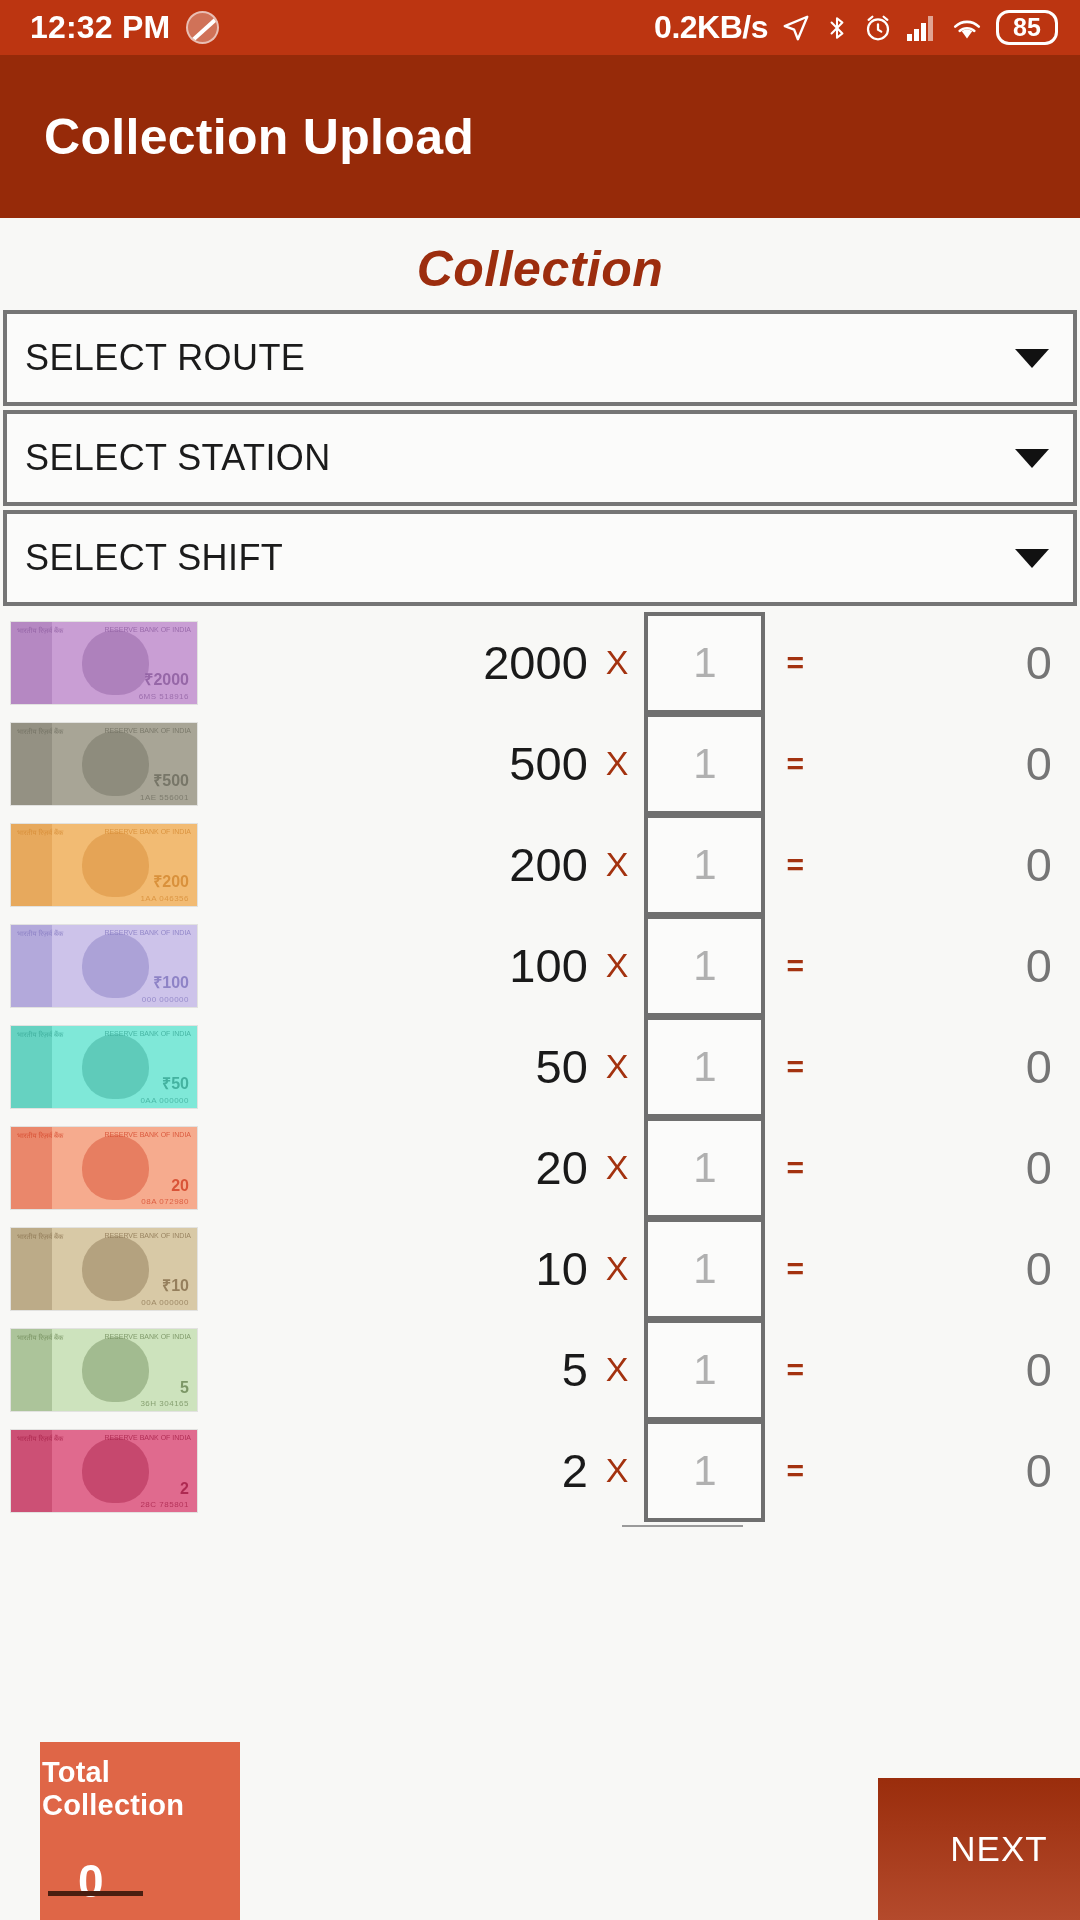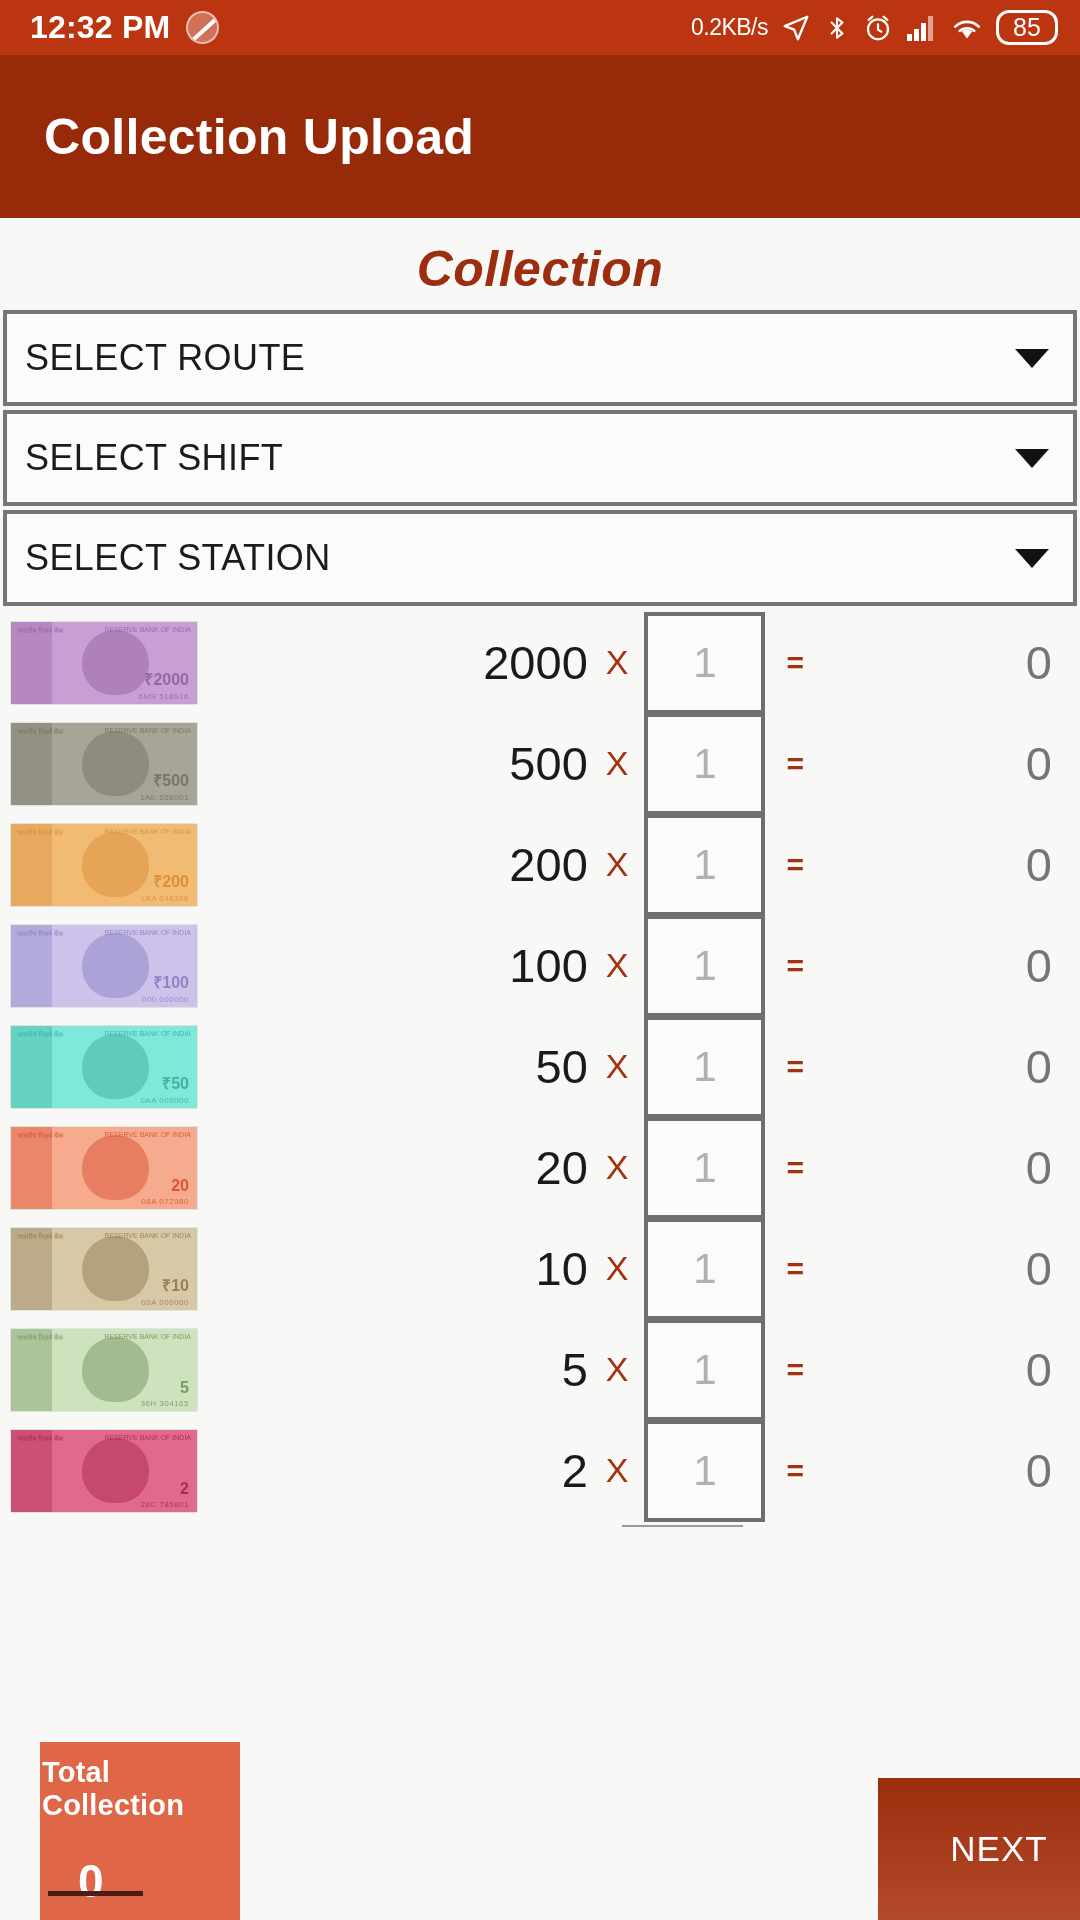--- a/index.html
+++ b/index.html
@@ -24,25 +24,25 @@
     background:#c9agh;
     background:rgba(255,255,255,.30);
     border:2px solid rgba(255,255,255,.55);
     overflow:hidden;flex:none;
   }
   .sb-mute::after{
     content:"";position:absolute;left:-3px;top:14px;width:40px;height:4px;
     background:#fff;transform:rotate(-42deg);
   }
   .sb-right{margin-left:auto;display:flex;align-items:center;gap:13px;}
-  .sb-kb{font-size:23px;font-weight:normal;letter-spacing:-.5px;}
+  .sb-kb{font-size:32px;font-weight:bold;letter-spacing:-.5px;}
   .ic{display:block;}
   .batt{
     border:3px solid #fff;border-radius:13px;padding:1px 11px 2px;
-    font-size:25px;font-weight:normal;line-height:26px;min-width:62px;text-align:center;
+    font-size:25px;font-weight:bold;line-height:26px;min-width:62px;text-align:center;
   }
 
   
   .appbar{
     height:163px;width:1080px;background:#962a09;
     display:flex;align-items:center;padding-left:44px;
   }
   .appbar-title{color:#fff;font-size:50px;font-weight:bold;letter-spacing:.3px;}
 
   
@@ -189,26 +189,26 @@
 <div class="content">
 
   <div class="page-heading">Collection</div>
 
   <div class="spinner">
     <span class="spinner-label">SELECT ROUTE</span>
     <span class="caret"></span>
   </div>
 
   <div class="spinner">
-    <span class="spinner-label">SELECT SHIFT</span>
+    <span class="spinner-label">SELECT STATION</span>
     <span class="caret"></span>
   </div>
 
   <div class="spinner">
-    <span class="spinner-label">SELECT STATION</span>
+    <span class="spinner-label">SELECT SHIFT</span>
     <span class="caret"></span>
   </div>
 
   <div class="denom-list" id="denom-list">
       <div class="denom-row">
         <div class="note" style="background:#c99ed4">
           <span class="band" style="background:#8e5ea0"></span>
           <span class="face" style="background:#8e5ea0"></span>
           <span class="hdr" style="color:#8e5ea0">
             <span>भारतीय रिज़र्व बैंक</span>

